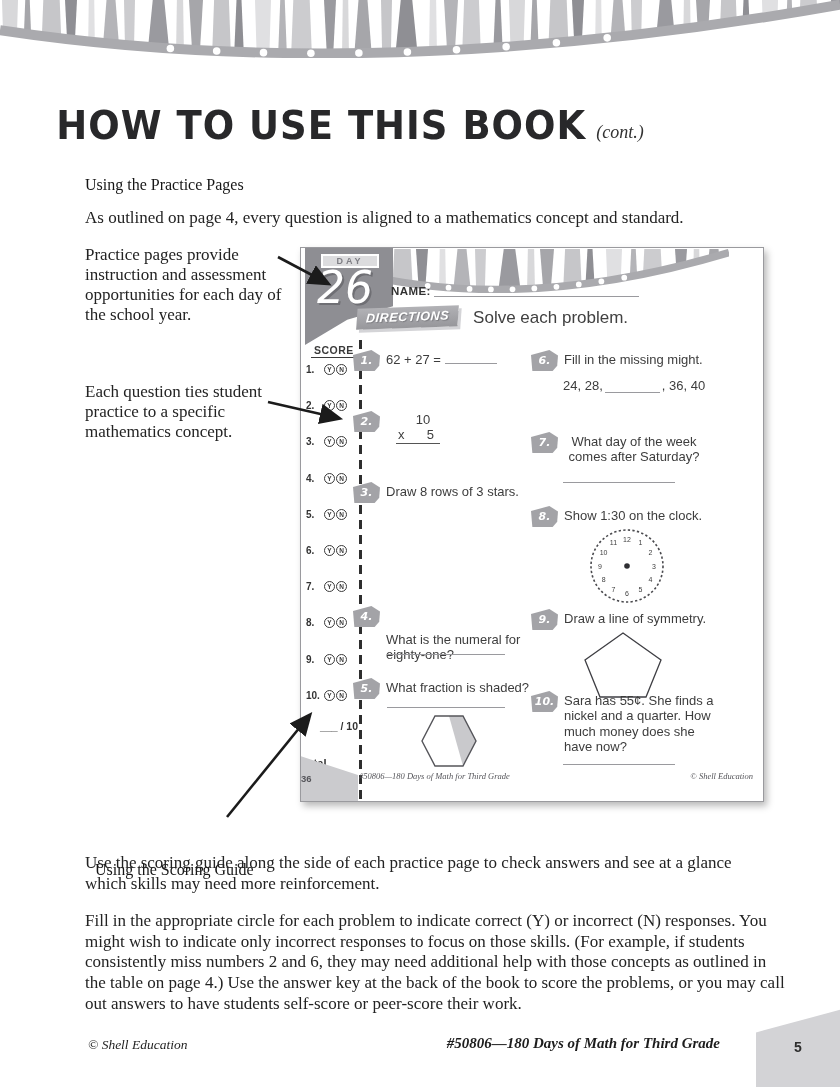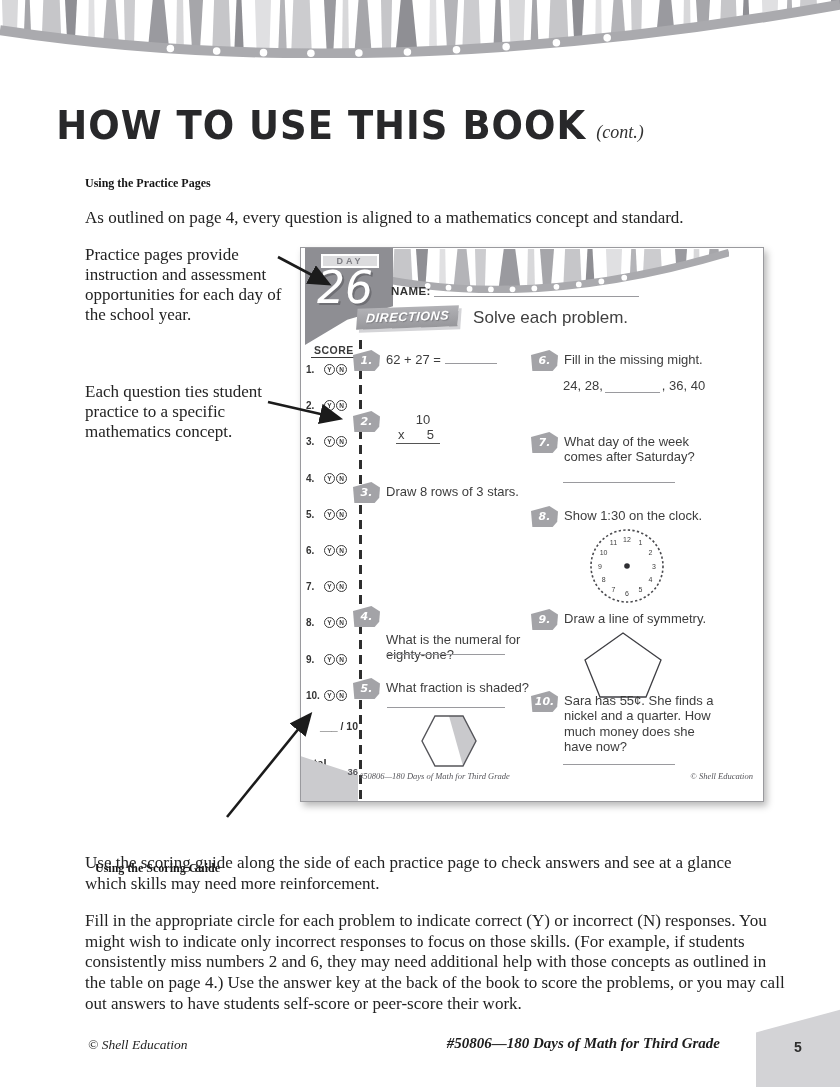--- a/index.html
+++ b/index.html
@@ -11,21 +11,21 @@
   .top-banner{left:0;top:0;width:840px;height:58px;}
   .top-banner svg{display:block;width:100%;height:100%;overflow:hidden;}
 
   
   .title-wrap{left:0;top:104px;width:700px;text-align:center;white-space:nowrap;}
   .big-title{display:inline-block;font-family:"DejaVu Sans",sans-serif;font-weight:bold;
              font-size:37px;letter-spacing:1px;color:#28282a;transform:scaleY(1.06);}
   .title-cont{font-family:"Liberation Serif",serif;font-style:italic;font-size:18px;color:#333;margin-left:10px;}
 
   
-  .sec-heading{font-weight:bold;font-size:12px;color:#161616;}
+  .sec-heading{font-weight:normal;font-size:16px;color:#161616;}
   .para{font-size:17px;line-height:1.22;color:#232323;}
   .annotation{font-size:17px;line-height:1.17;color:#232323;}
 
   
   .figure{left:300px;top:247px;width:430px;height:553px;background:#fff;
           border:1px solid #9a9a9e;box-shadow:3px 4px 7px rgba(0,0,0,.28);
           font-family:"Liberation Sans",sans-serif;color:#414141;padding-left:32px;}
   .mini-banner{left:50px;top:1px;width:378px;height:44px;z-index:1;}
   .mini-banner svg{display:block;width:100%;height:100%;}
 
@@ -54,21 +54,21 @@
   .score-num{font-weight:bold;font-size:10px;width:17px;text-align:left;color:#333;}
   .yn{width:11px;height:11px;border:1.2px solid #3a3a3a;border-radius:50%;box-sizing:border-box;
       display:inline-flex;align-items:center;justify-content:center;
       font-family:"Liberation Sans",sans-serif;font-weight:bold;font-size:6.5px;color:#3a3a3a;margin-left:1px;flex:none;}
   .score-total{position:absolute;top:380px;left:0;width:57px;text-align:right;
                font-weight:bold;font-size:10.5px;color:#333;}
   .score-total-label{position:absolute;top:417px;left:0;width:57px;text-align:left;
                      font-weight:bold;font-size:11px;color:#333;}
   .score-corner{position:absolute;bottom:0;left:0;width:57px;height:62px;background:#cbcbce;
                 clip-path:polygon(0 28%,100% 58%,100% 100%,0 100%);}
-  .mini-page-num{position:absolute;bottom:24px;left:0;width:57px;text-align:right;
+  .mini-page-num{position:absolute;bottom:17px;left:0;width:57px;text-align:left;
                  font-weight:bold;font-size:9.5px;color:#55555a;}
 
   .dash-divider{left:58px;top:92px;width:3px;height:460px;
                 background:repeating-linear-gradient(180deg,#2e2e2e 0 9px,transparent 9px 15px);}
 
   .q{position:absolute;display:flex;gap:6px;align-items:flex-start;}
   .q-badge{width:27px;height:21px;flex:none;background:#a3a3a7;color:#fff;
            clip-path:polygon(0 24%,68% 0,100% 26%,97% 75%,80% 100%,5% 100%);
            display:flex;align-items:center;justify-content:center;
            font-family:"DejaVu Sans",sans-serif;font-weight:bold;font-style:italic;font-size:11px;
@@ -323,21 +323,21 @@
       <span class="q-text">Fill in the missing might.</span>
     </div>
     <div class="seq-row" style="left:262px;top:130px;">
       <span>24, 28,</span>
         <span class="blank" style="width:55px;margin:0 2px;"></span>
         <span>, 36, 40</span>
     </div>
 
     <div class="q" style="left:230px;top:184px;width:185px;">
       <span class="q-badge">7.</span>
-      <span class="q-text" style="width:140px;">What day of the week comes after Saturday?</span>
+      <span class="q-text" style="width:140px;text-align:center;">What day of the week comes after Saturday?</span>
     </div>
     <div class="ansline" style="left:262px;top:234px;width:112px;"></div>
 
     <div class="q" style="left:230px;top:258px;width:195px;">
       <span class="q-badge">8.</span>
       <span class="q-text">Show 1:30 on the clock.</span>
     </div>
     <svg class="abs" style="left:286px;top:278px;" width="80" height="80" viewBox="0 0 80 80">
       <circle cx="40" cy="40" r="36" fill="none" stroke="#4a4a4e" stroke-width="1.6" stroke-dasharray="2.3 2.3"></circle>
       <circle cx="40" cy="40" r="2.8" fill="#2e2e32"></circle>

